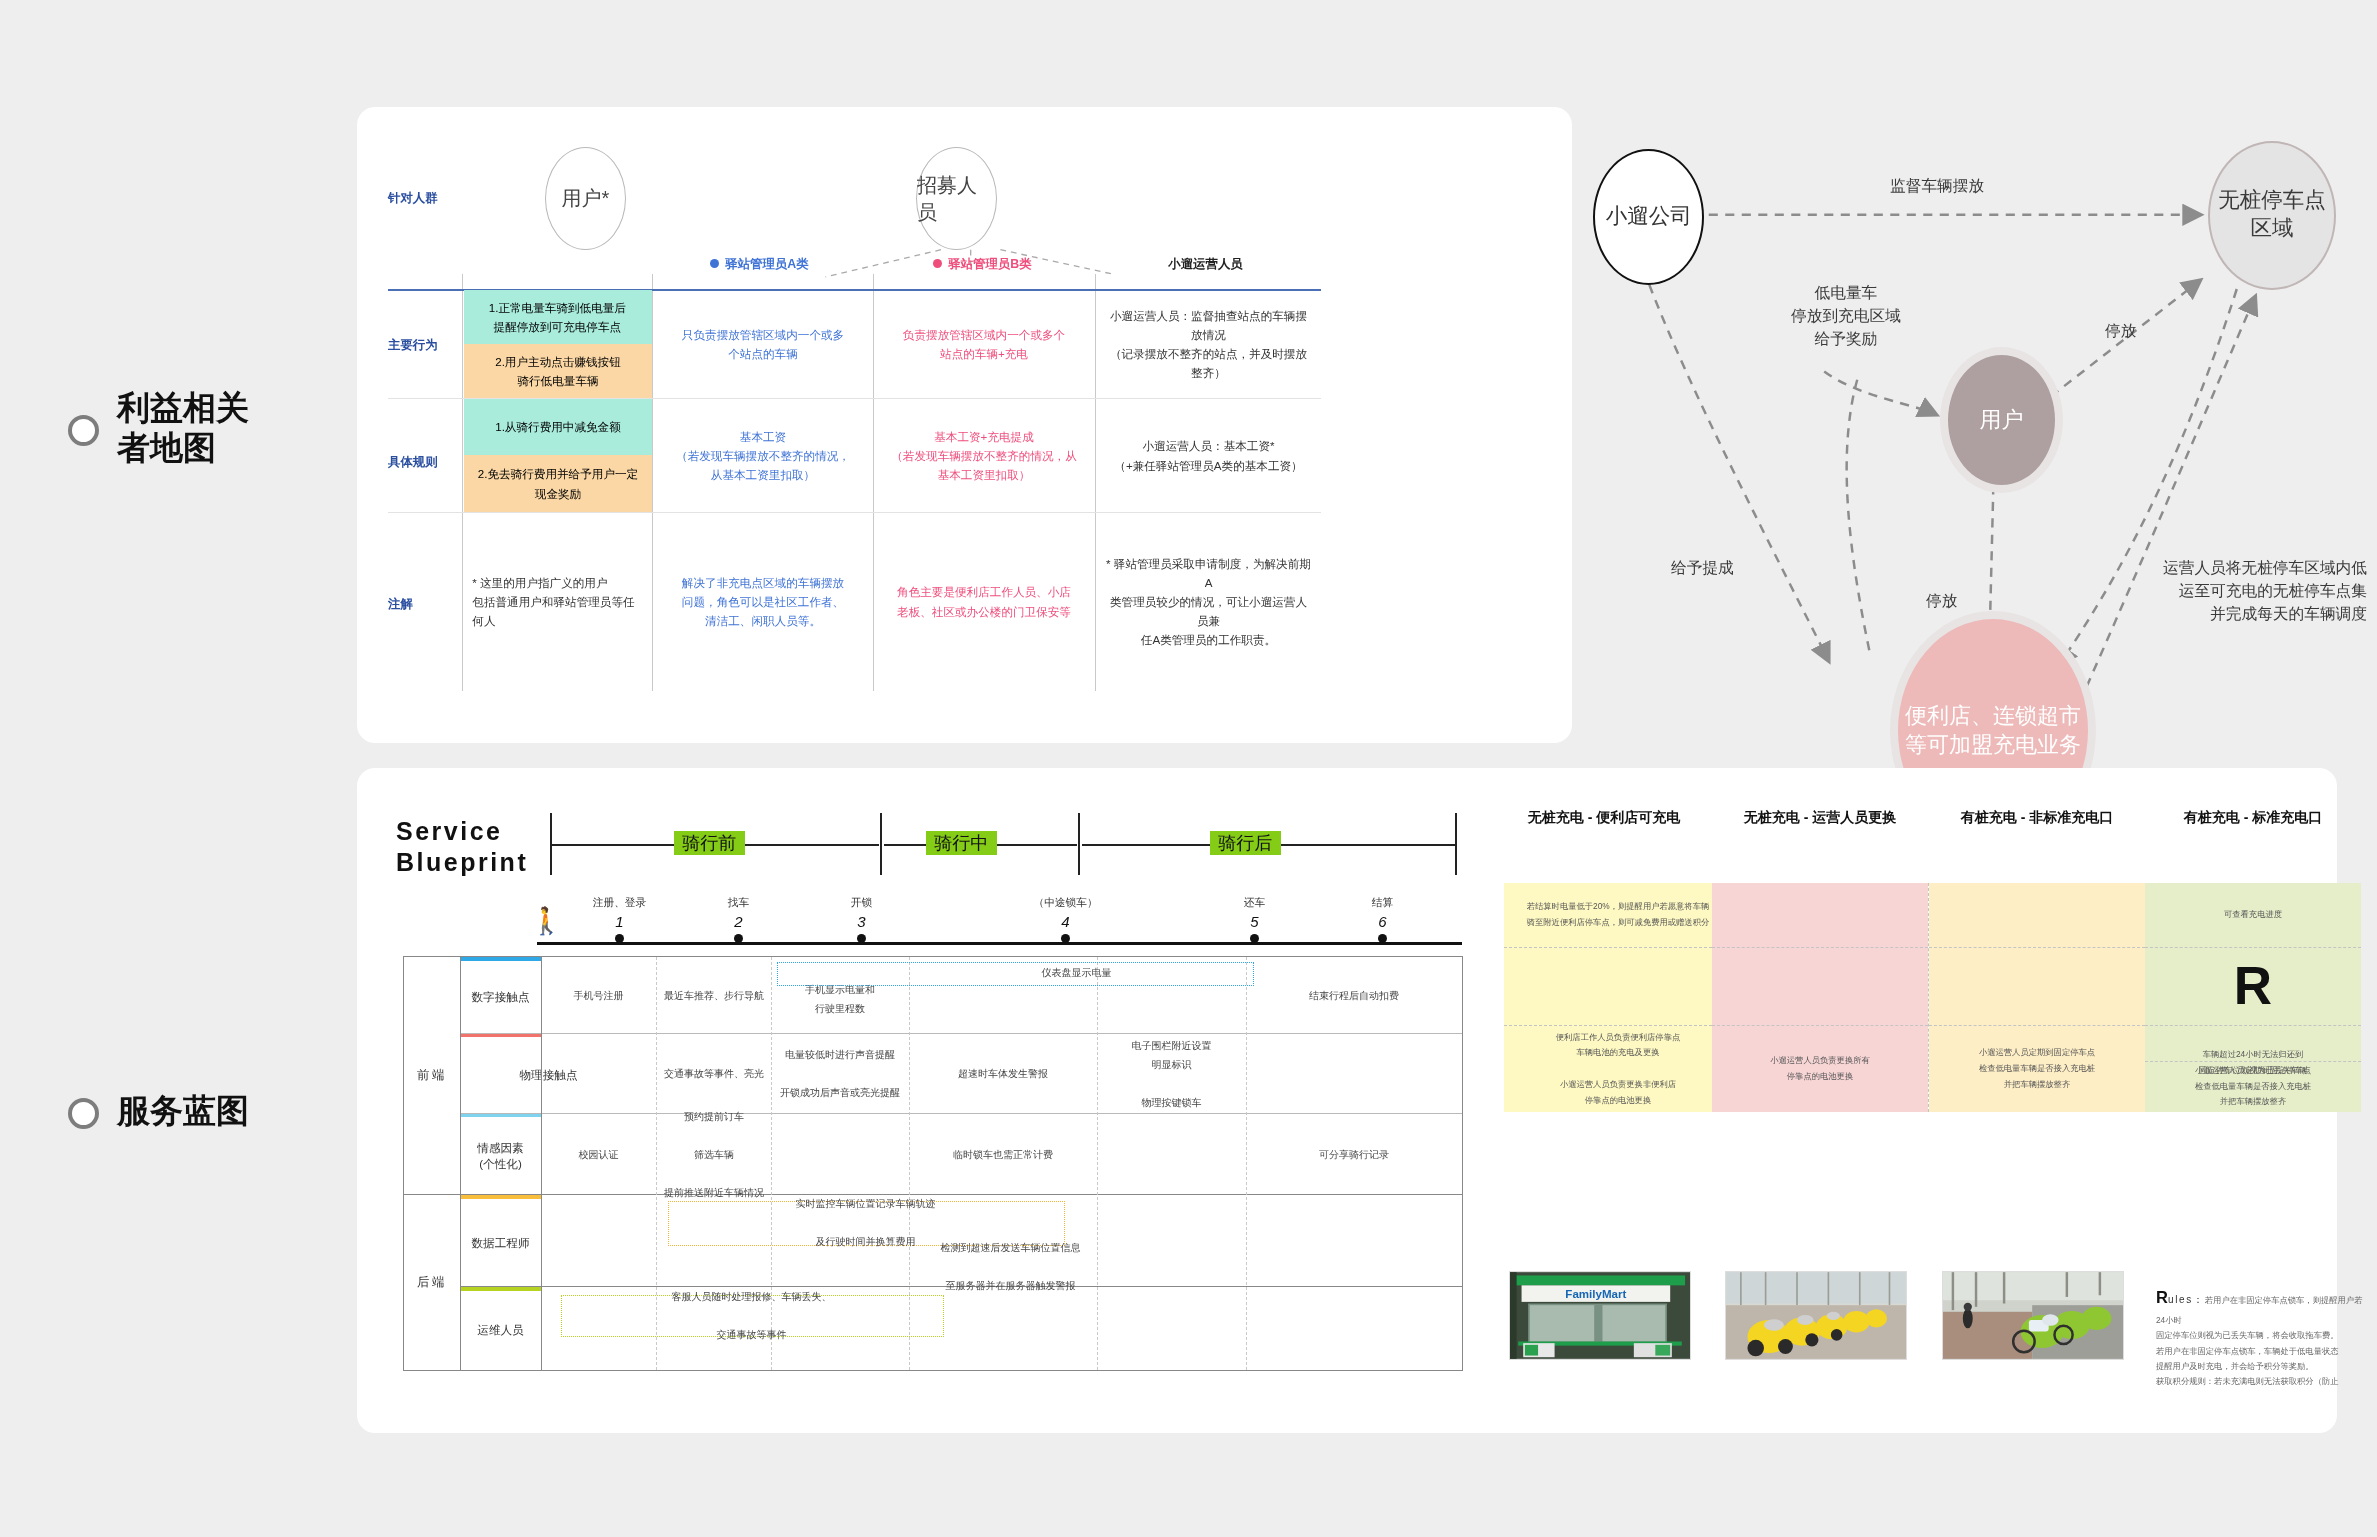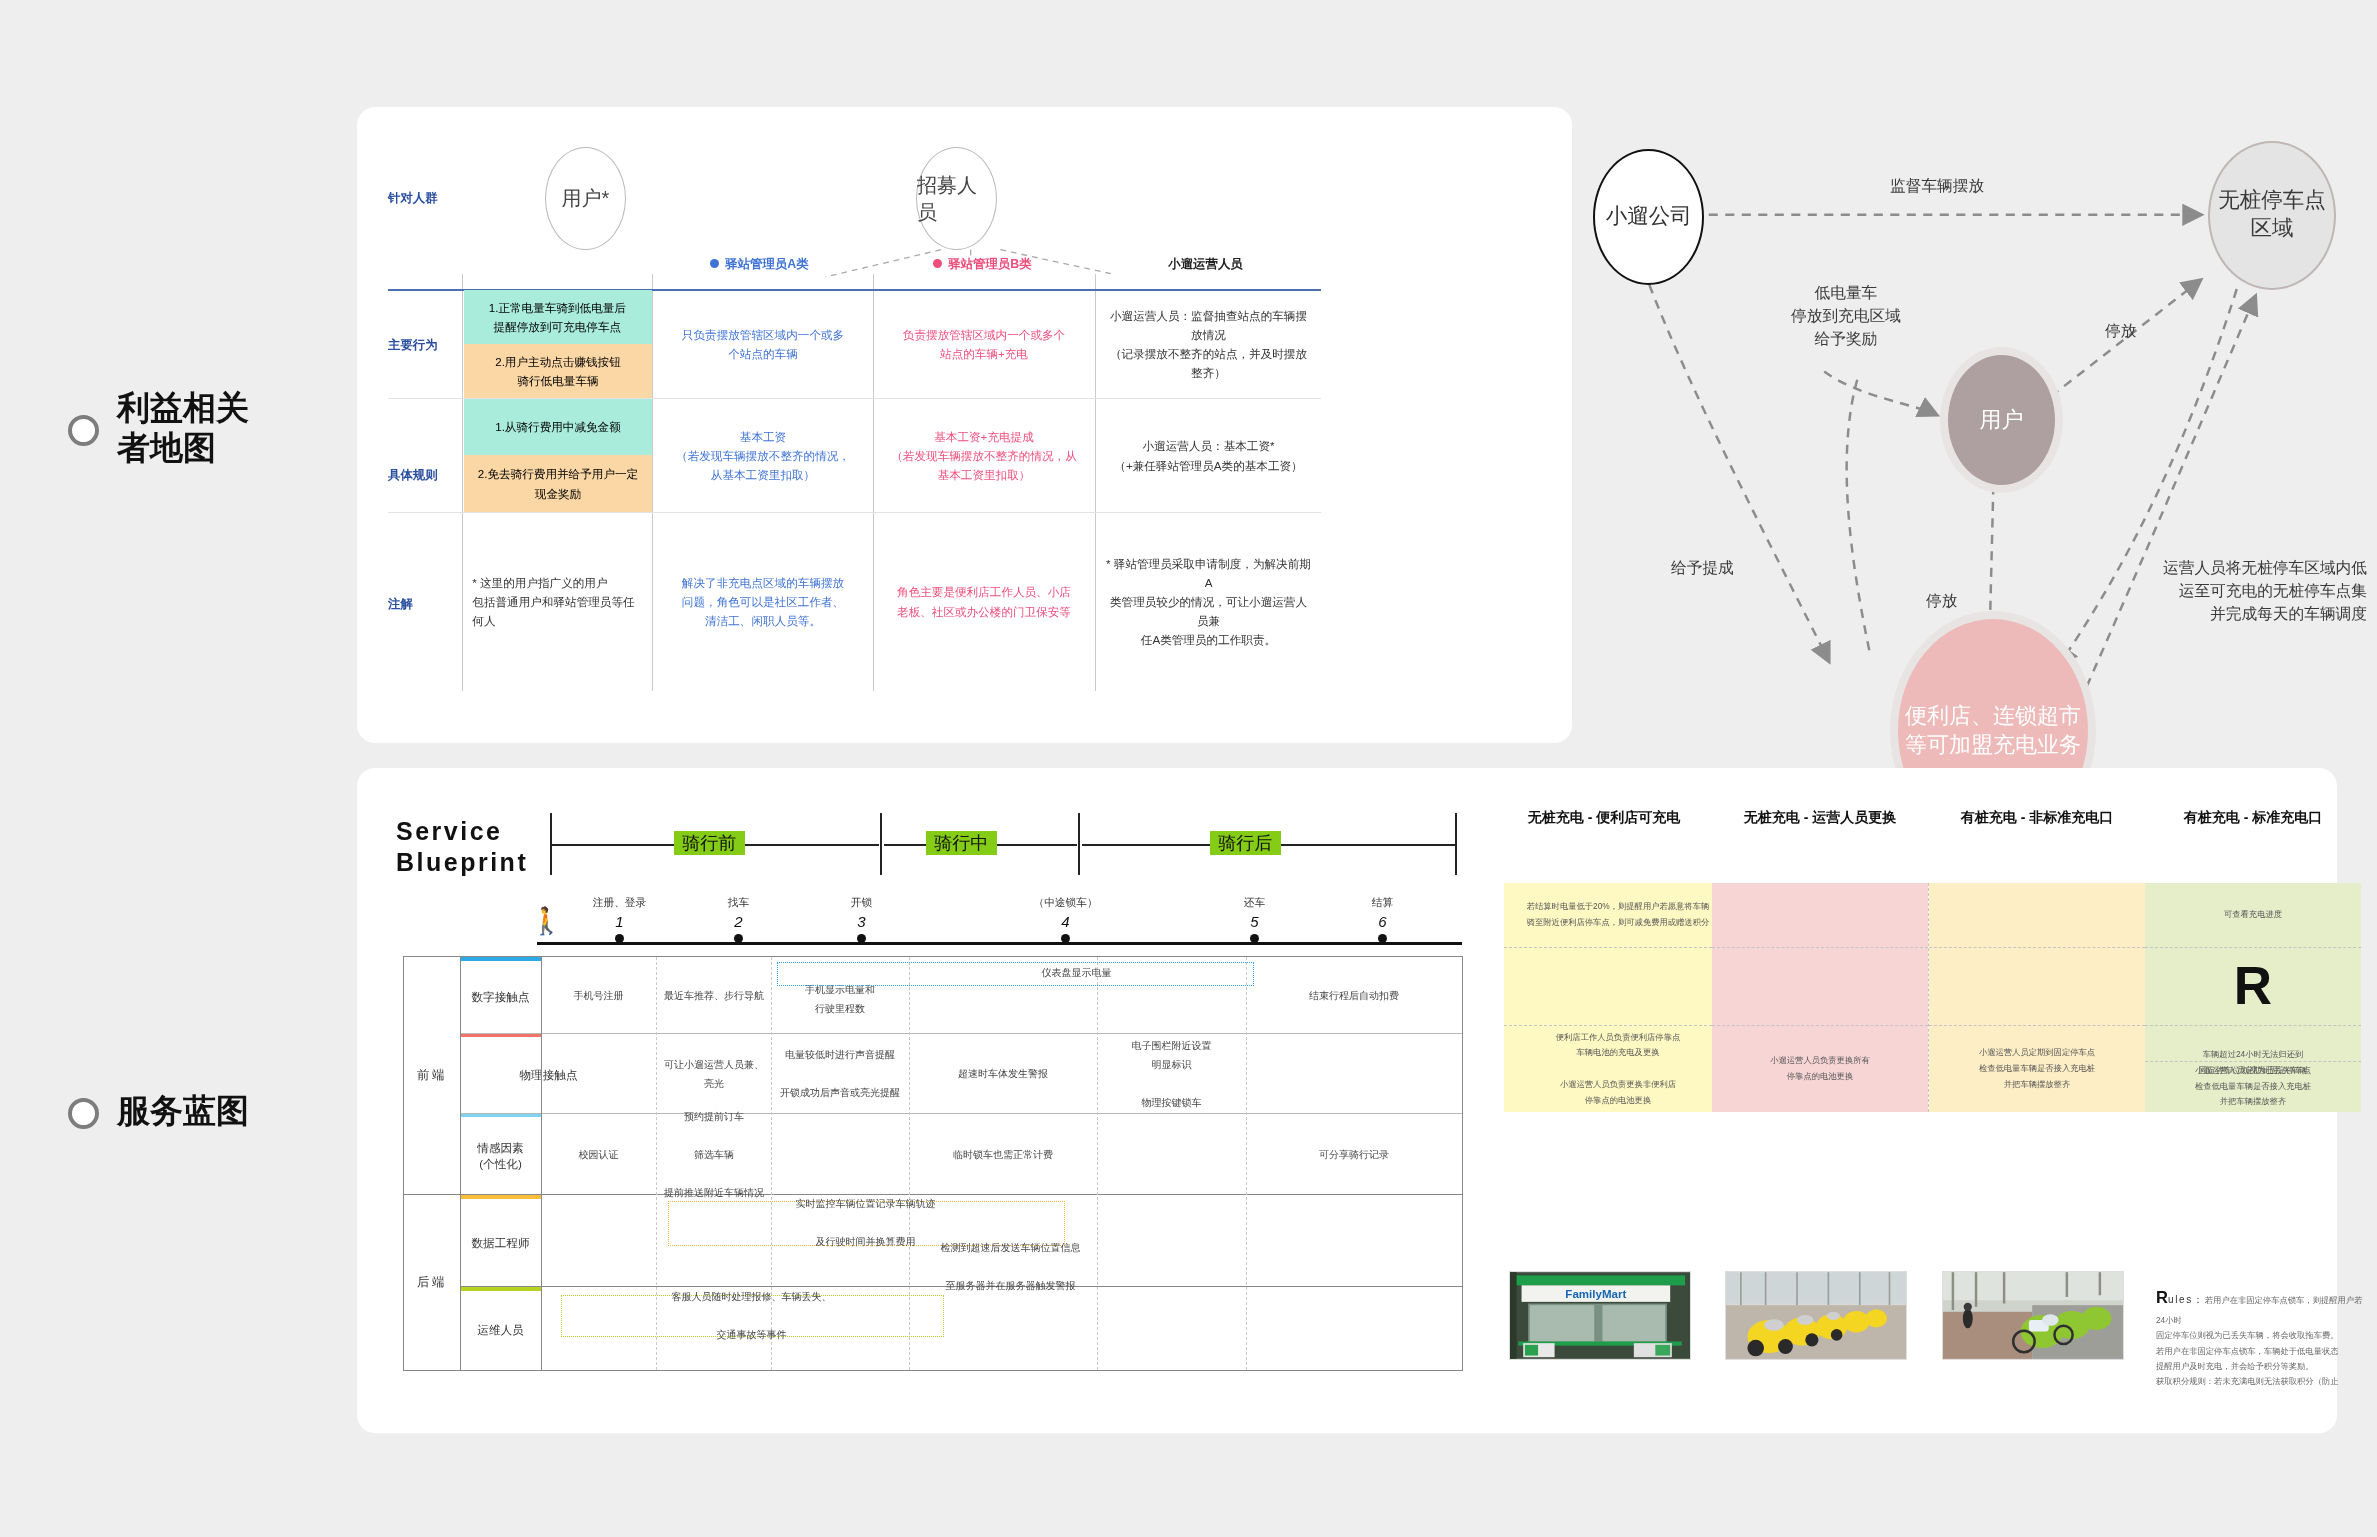--- a/index.html
+++ b/index.html
@@ -138,21 +138,21 @@
   <div class="vline" style="left:74px;top:150px;height:417px;"></div>
   <div class="vline" style="left:264px;top:150px;height:417px;"></div>
   <div class="vline" style="left:485px;top:150px;height:417px;"></div>
   <div class="vline" style="left:707px;top:150px;height:417px;"></div>
 
   <div class="grid-line" style="left:0;top:165px;width:933px;height:1.7px;"></div>
   <div class="hline" style="left:0;top:274px;width:933px;"></div>
   <div class="hline" style="left:0;top:388px;width:933px;"></div>
 
   <div class="row-label" style="top:213px;">主要行为</div>
-  <div class="row-label" style="top:343px;">具体规则</div>
+  <div class="row-label" style="top:330px;">具体规则</div>
   <div class="row-label" style="top:472px;">注解</div>
 
   <div class="cell mint" style="left:76px;top:166px;width:188px;height:54px;padding-left:7px;">1.正常电量车骑到低电量后
    提醒停放到可充电停车点</div>
   <div class="cell peach" style="left:76px;top:220px;width:188px;height:54px;">2.用户主动点击赚钱按钮
    骑行低电量车辆</div>
   <div class="cell" style="left:266px;top:166px;width:218px;height:108px;color:#3f73d6;">只负责摆放管辖区域内一个或多
 个站点的车辆</div>
   <div class="cell" style="left:487px;top:166px;width:218px;height:108px;color:#ef4e7d;">负责摆放管辖区域内一个或多个
 站点的车辆+充电</div>
@@ -303,21 +303,21 @@
   <div class="sb-vdash" style="left:842px;top:0;height:413px;"></div>
 
   <div class="sb-cell" style="left:137px;top:0;width:115px;height:76px;">手机号注册</div>
   <div class="sb-cell" style="left:252px;top:0;width:116px;height:76px;">最近车推荐、步行导航</div>
   <div class="sb-cell" style="left:367px;top:8.3px;width:138px;height:68px;">手机显示电量和
 行驶里程数</div>
   <div class="sb-box" style="left:373px;top:5px;width:475px;height:21.5px;"></div>
   <div class="sb-cell" style="left:495px;top:5px;width:355px;height:21.5px;">仪表盘显示电量</div>
   <div class="sb-cell" style="left:842px;top:0;width:216px;height:76px;">结束行程后自动扣费</div>
 
-  <div class="sb-cell" style="left:252px;top:77px;width:116px;height:79px;">可让小遛运营人员兼、亮光</div>
+  <div class="sb-cell" style="left:252px;top:77px;width:116px;height:79px;">交通事故等事件、亮光</div>
   <div class="sb-cell" style="left:367px;top:77px;width:138px;height:79px;">电量较低时进行声音提醒
 
 开锁成功后声音或亮光提醒</div>
   <div class="sb-cell" style="left:505px;top:77px;width:188px;height:79px;">超速时车体发生警报</div>
   <div class="sb-cell" style="left:693px;top:77px;width:149px;height:79px;">电子围栏附近设置
 明显标识
 
 物理按键锁车</div>
 
   <div class="sb-cell" style="left:137px;top:157px;width:115px;height:80px;">校园认证</div>

